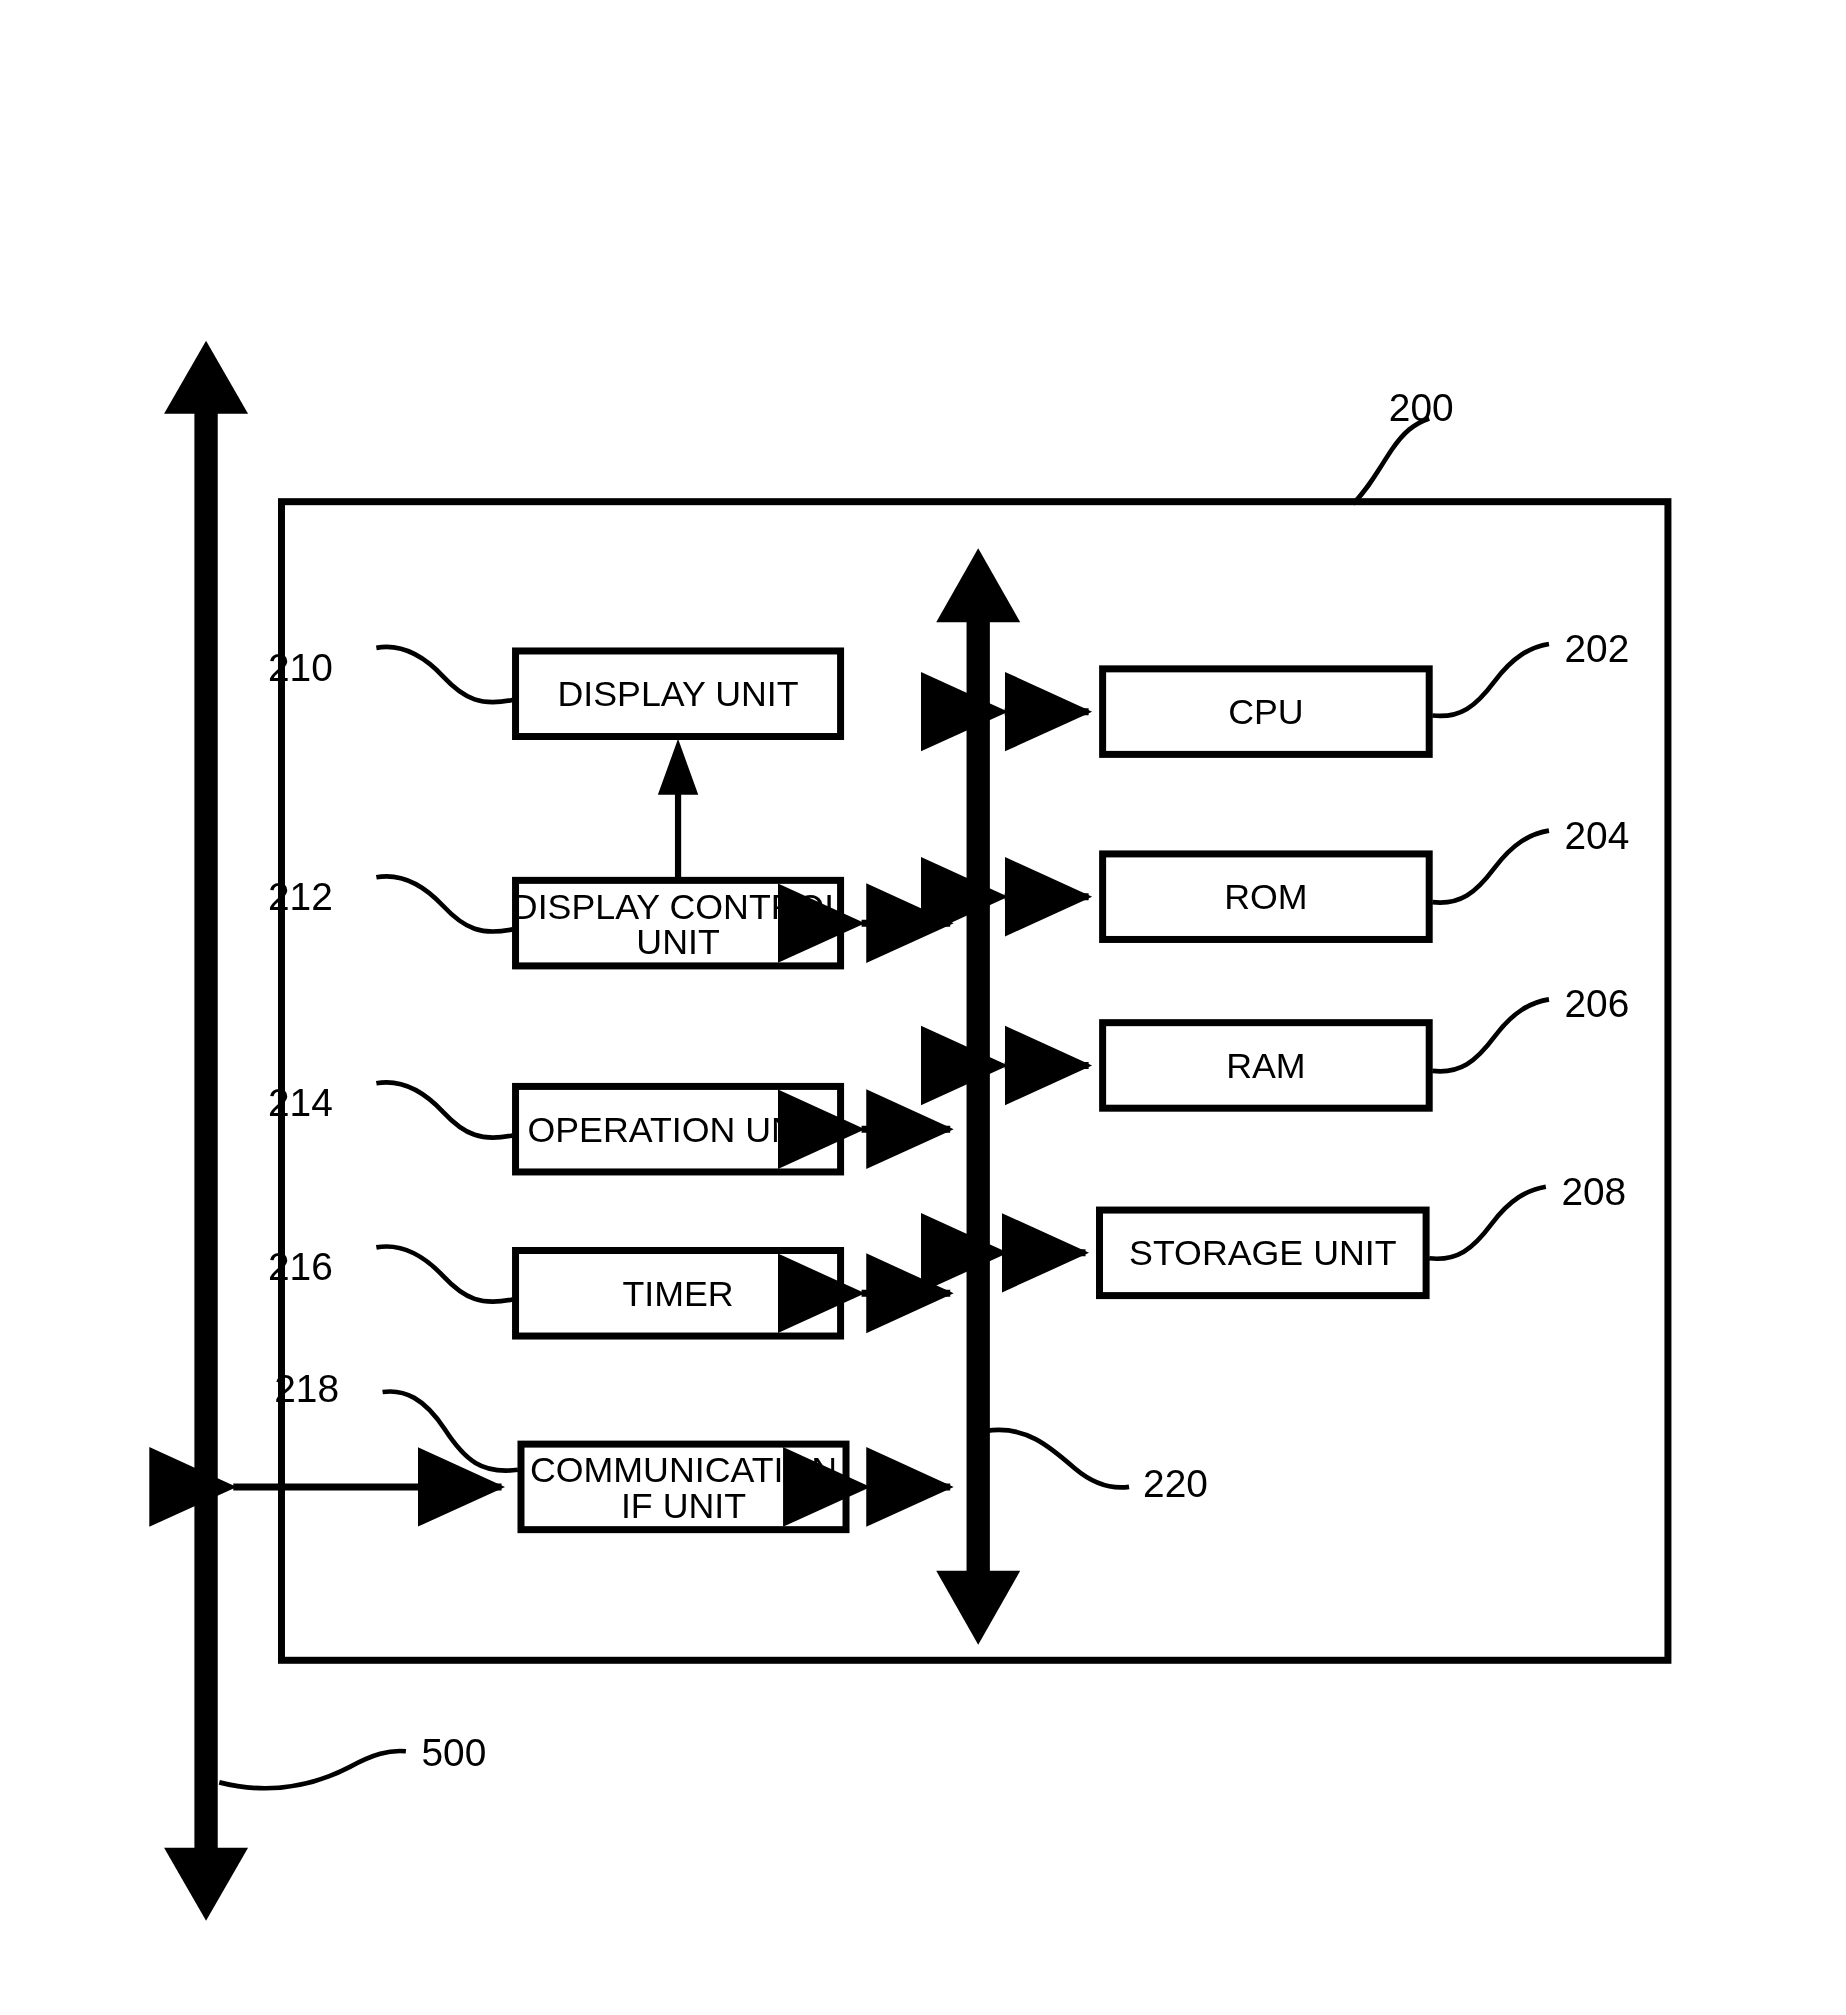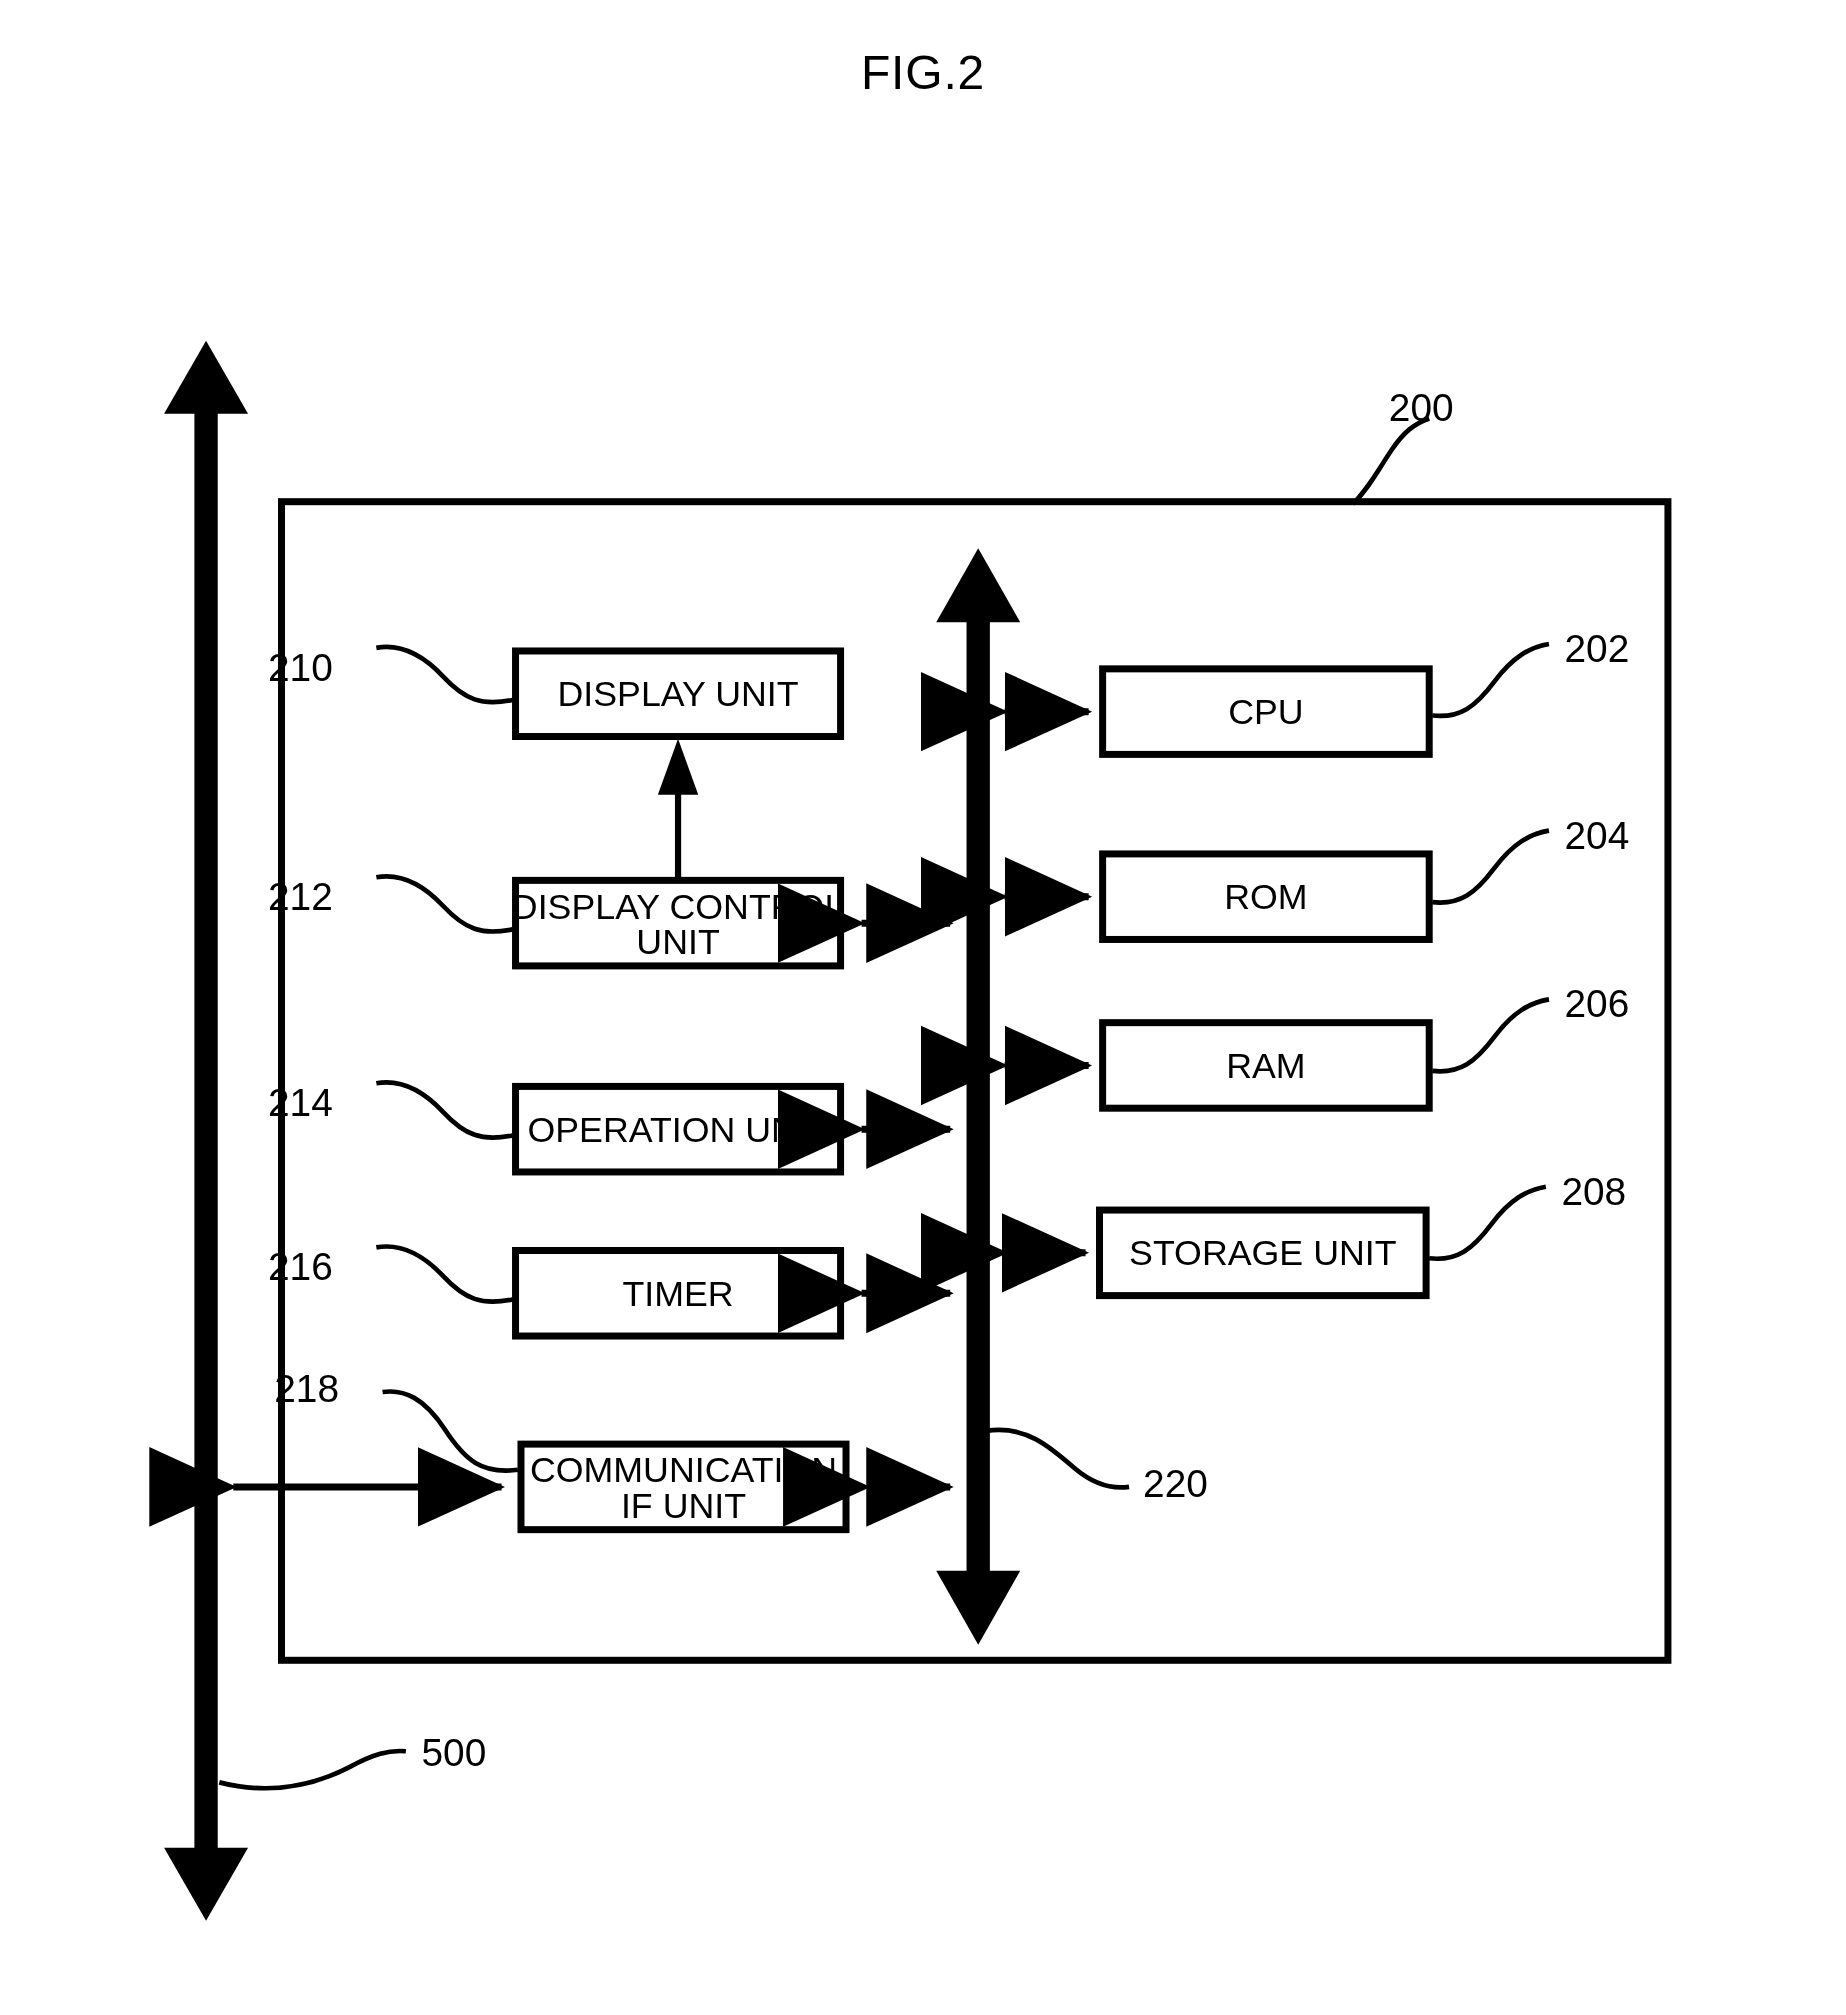--- a/index.html
+++ b/index.html
@@ -48,21 +48,20 @@
     font-size: 50px;
     fill: #000;
     dominant-baseline: middle;
   }
 </style>
 </head>
 <body>
 
 <div id="page">
 
-  <div id="fig-title">FIG.2</div>
 
   <svg id="diagram" width="1846" height="2015" viewBox="0 0 2374 2591">
 
     <defs>
       <marker id="ah" markerWidth="11" markerHeight="11" refX="10" refY="5.5" orient="auto" markerUnits="strokeWidth">
         <path d="M0,0.6 L10.5,5.5 L0,10.4 Z" fill="#000"></path>
       </marker>
       <marker id="ahs" markerWidth="13" markerHeight="13" refX="12" refY="6.5" orient="auto" markerUnits="strokeWidth">
         <path d="M0,0.8 L12.5,6.5 L0,12.2 Z" fill="#000"></path>
       </marker>

